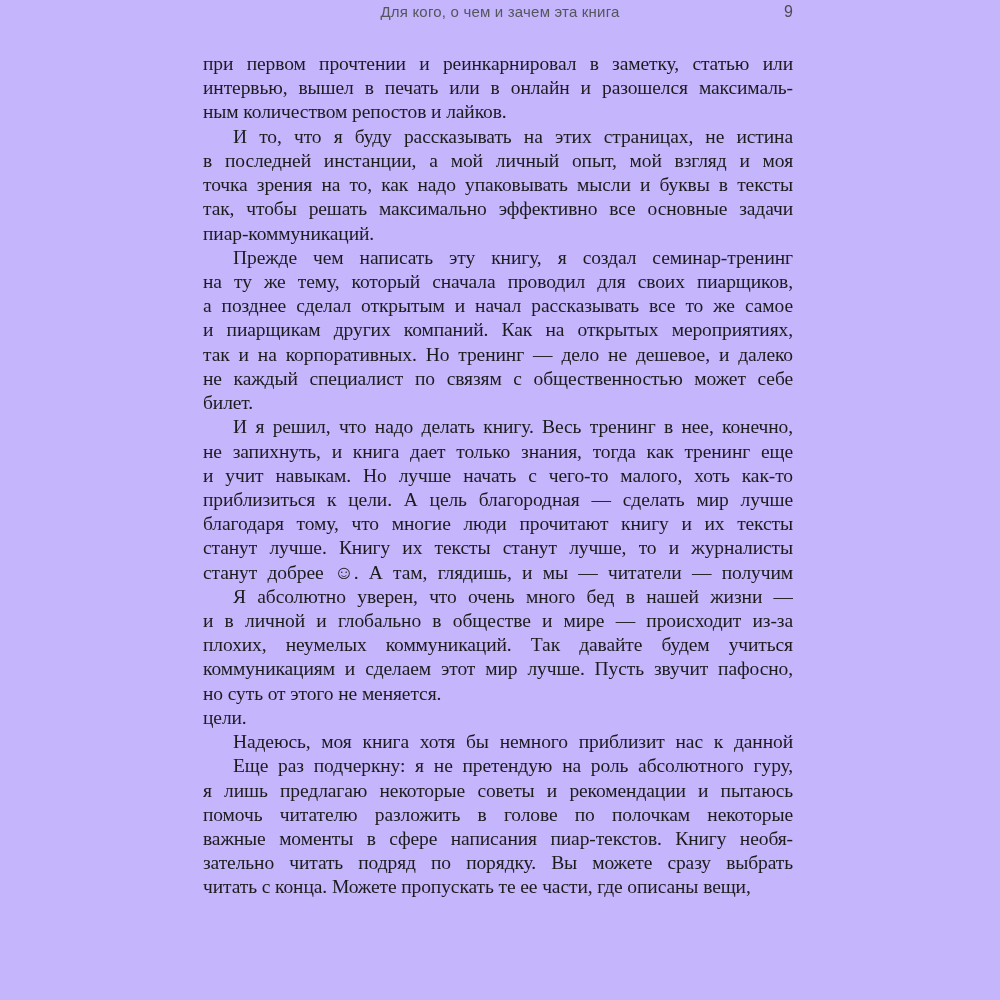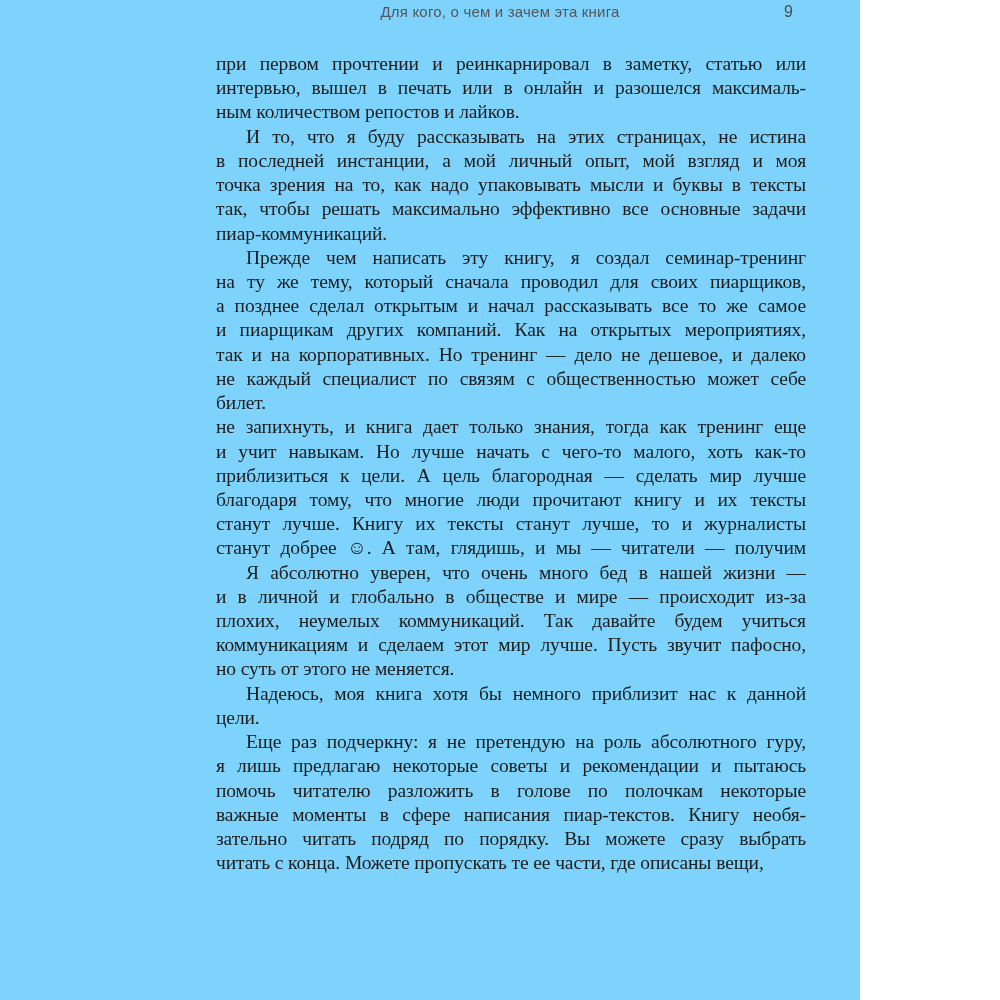--- a/index.html
+++ b/index.html
@@ -2,23 +2,23 @@
 <html lang="ru"><head>
 <meta charset="utf-8">
 <style>
   html, body {
     margin: 0;
     padding: 0;
     background: #ffffff;
   }
   .page {
     position: relative;
-    width: 860px;
+    width: 1000px;
     height: 1000px;
-    background: #7dd3fc;
+    background: #c4b5fd;
     overflow: hidden;
   }
   .running-head {
     position: absolute;
     top: 2px;
     left: 205px;
     width: 590px;
     height: 20px;
     font-family: "Liberation Sans", "DejaVu Sans", sans-serif;
     font-size: 15px;
@@ -34,21 +34,21 @@
   .page-number {
     position: absolute;
     top: 0;
     right: 2px;
     font-size: 16px;
     color: #4c4d50;
   }
   .body-text {
     position: absolute;
     top: 52px;
-    left: 216px;
+    left: 203px;
     width: 590px;
     font-family: "Liberation Serif", "DejaVu Serif", serif;
     font-size: 19.5px;
     color: #1c1c1c;
     letter-spacing: -0.1px;
   }
   .paragraph {
     margin: 0;
     padding: 0;
   }
@@ -91,37 +91,38 @@
       <div class="paragraph">
         <div class="line indent">Прежде чем написать эту книгу, я создал семинар-тренинг</div>
         <div class="line">на ту же тему, который сначала проводил для своих пиарщиков,</div>
         <div class="line">а позднее сделал открытым и начал рассказывать все то же самое</div>
         <div class="line">и пиарщикам других компаний. Как на открытых мероприятиях,</div>
         <div class="line">так и на корпоративных. Но тренинг — дело не дешевое, и далеко</div>
         <div class="line">не каждый специалист по связям с общественностью может себе</div>
         <div class="line last">билет.</div>
       </div>
       <div class="paragraph">
+        <div class="line indent">И я решил, что надо делать книгу. Весь тренинг в нее, конечно,</div>
         <div class="line">не запихнуть, и книга дает только знания, тогда как тренинг еще</div>
         <div class="line">и учит навыкам. Но лучше начать с чего-то малого, хоть как-то</div>
         <div class="line">приблизиться к цели. А цель благородная — сделать мир лучше</div>
         <div class="line">благодаря тому, что многие люди прочитают книгу и их тексты</div>
         <div class="line">станут лучше. Книгу их тексты станут лучше, то и журналисты</div>
         <div class="line">станут добрее ☺. А там, глядишь, и мы — читатели — получим</div>
       </div>
       <div class="paragraph">
         <div class="line indent">Я абсолютно уверен, что очень много бед в нашей жизни —</div>
         <div class="line">и в личной и глобально в обществе и мире — происходит из-за</div>
         <div class="line">плохих, неумелых коммуникаций. Так давайте будем учиться</div>
         <div class="line">коммуникациям и сделаем этот мир лучше. Пусть звучит пафосно,</div>
         <div class="line last">но суть от этого не меняется.</div>
       </div>
       <div class="paragraph">
+        <div class="line last">цели.</div>
         <div class="line indent">Надеюсь, моя книга хотя бы немного приблизит нас к данной</div>
-        <div class="line last">цели.</div>
       </div>
       <div class="paragraph">
         <div class="line indent">Еще раз подчеркну: я не претендую на роль абсолютного гуру,</div>
         <div class="line">я лишь предлагаю некоторые советы и рекомендации и пытаюсь</div>
         <div class="line">помочь читателю разложить в голове по полочкам некоторые</div>
         <div class="line">важные моменты в сфере написания пиар-текстов. Книгу необя-</div>
         <div class="line">зательно читать подряд по порядку. Вы можете сразу выбрать</div>
         <div class="line last">читать с конца. Можете пропускать те ее части, где описаны вещи,</div>
       </div>
     </main>

